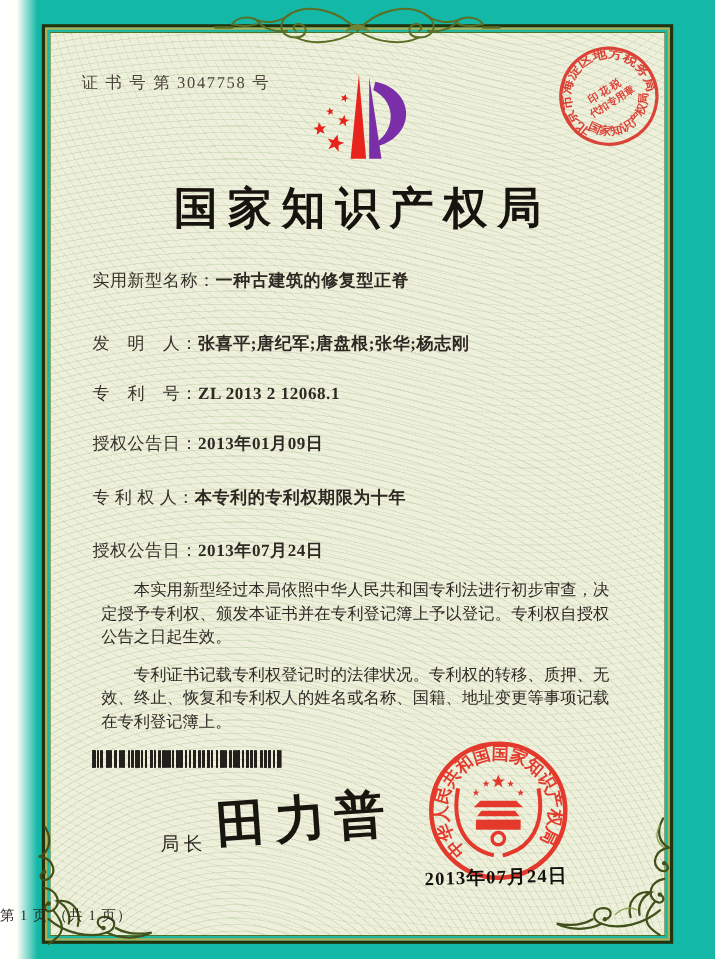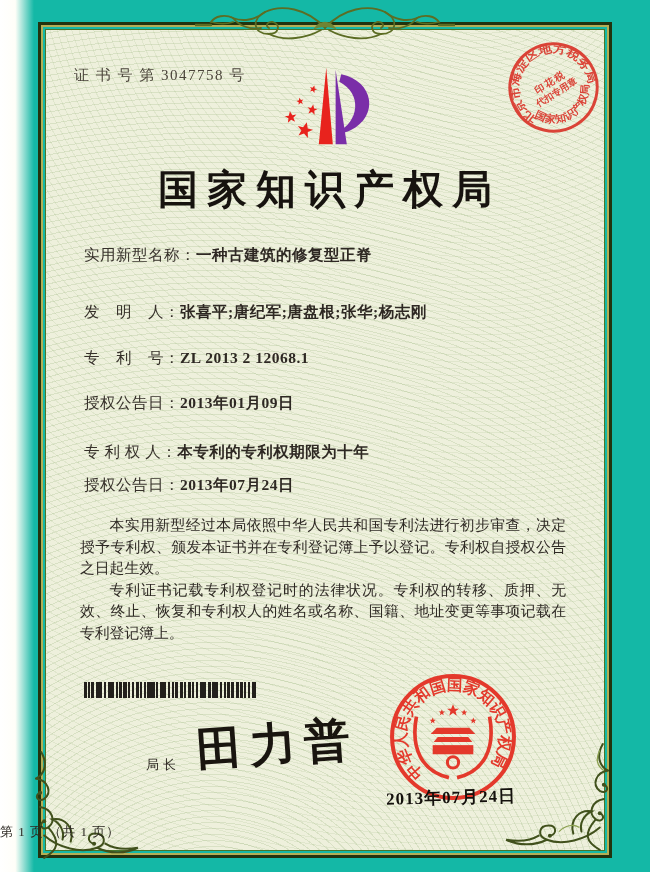--- a/index.html
+++ b/index.html
@@ -23,27 +23,27 @@
   }
   .content{position:absolute;inset:0;z-index:10;}
   .certno{position:absolute;left:74px;top:66px;font-size:15px;color:#4a443a;letter-spacing:1.5px;}
   .logo{position:absolute;left:260px;top:57px;width:140px;height:100px;}
   .title{position:absolute;left:0;right:0;top:162px;text-align:center;
     font-size:40px;font-weight:700;letter-spacing:9px;text-indent:9px;color:#17130f;}
   .field{position:absolute;left:84px;font-size:15.5px;color:#36302a;letter-spacing:.5px;white-space:nowrap;}
   .fvalue{font-weight:600;color:#2e2823;}
   .paras{position:absolute;left:80px;top:515px;width:486px;font-size:14.8px;
     line-height:21.6px;text-align:justify;color:#2e2924;}
-  .paras p{margin:0;text-indent:2em;}
+  .paras p{margin:12px;text-indent:2em;}
   .barcode{position:absolute;left:84px;top:682px;width:172px;height:16px;
     background-image:
       repeating-linear-gradient(90deg,#23201c 0 2px,rgba(0,0,0,0) 2px 4px),
       repeating-linear-gradient(90deg,#23201c 0 1px,rgba(0,0,0,0) 1px 7px),
       repeating-linear-gradient(90deg,#23201c 0 3px,rgba(0,0,0,0) 3px 13px);}
-  .director-label{position:absolute;left:146px;top:756px;font-size:13px;letter-spacing:4px;color:#2b2620;}
+  .director-label{position:absolute;left:146px;top:756px;font-size:17px;letter-spacing:4px;color:#2b2620;}
   .signature{position:absolute;left:196px;top:714px;font-size:46px;font-weight:600;
     letter-spacing:8px;color:#19150f;transform:rotate(-4deg);white-space:nowrap;}
   .official-seal{position:absolute;left:388px;top:672px;width:130px;height:130px;
     mix-blend-mode:multiply;opacity:.93;}
   .seal-date{position:absolute;left:386px;top:786px;font-size:17px;font-weight:700;
     letter-spacing:1px;color:#14110d;transform:rotate(-1.5deg);white-space:nowrap;}
   .tax-seal{position:absolute;left:505px;top:39px;width:97px;height:97px;z-index:12;
     mix-blend-mode:multiply;opacity:.9;}
   .footer{position:absolute;left:0;right:0;top:823px;text-align:left;
     font-size:13px;letter-spacing:1px;color:#2e2a24;}
@@ -148,21 +148,21 @@
     </div>
     <div class="field" style="top:348px">
       <span>专　利　号：</span><span class="fvalue">ZL 2013 2 12068.1</span>
     </div>
     <div class="field" style="top:393px">
       <span>授权公告日：</span><span class="fvalue">2013年01月09日</span>
     </div>
     <div class="field" style="top:442px">
       <span>专 利 权 人：</span><span class="fvalue">本专利的专利权期限为十年</span>
     </div>
-    <div class="field" style="top:475px">
+    <div class="field" style="top:490px">
       <span>授权公告日：</span><span class="fvalue">2013年07月24日</span>
     </div>
 
     <div class="paras">
       <p>本实用新型经过本局依照中华人民共和国专利法进行初步审查，决定授予专利权、颁发本证书并在专利登记簿上予以登记。专利权自授权公告之日起生效。</p>
       <p>专利证书记载专利权登记时的法律状况。专利权的转移、质押、无效、终止、恢复和专利权人的姓名或名称、国籍、地址变更等事项记载在专利登记簿上。</p>
     </div>
 
     <div class="barcode"></div>
 

